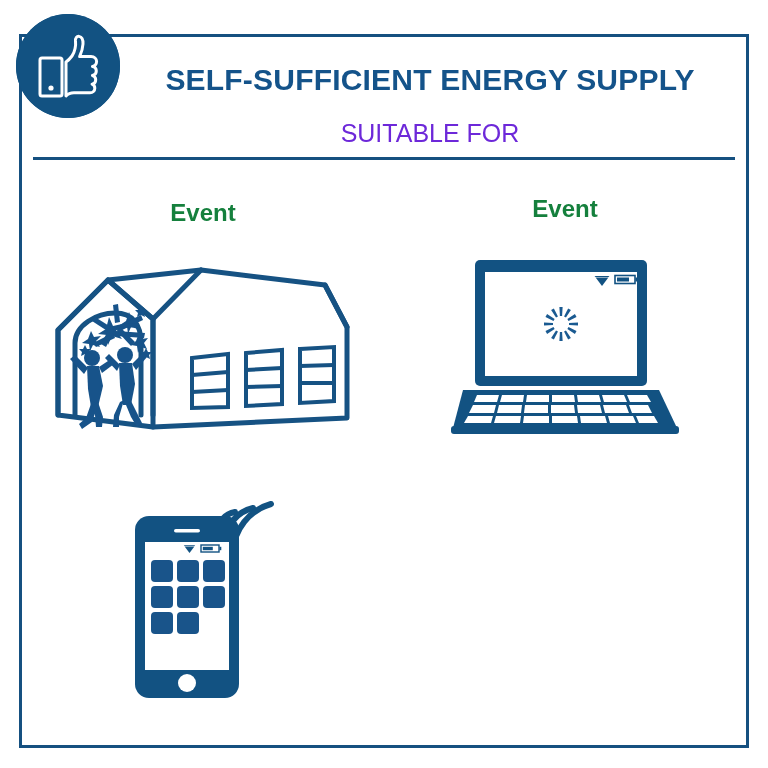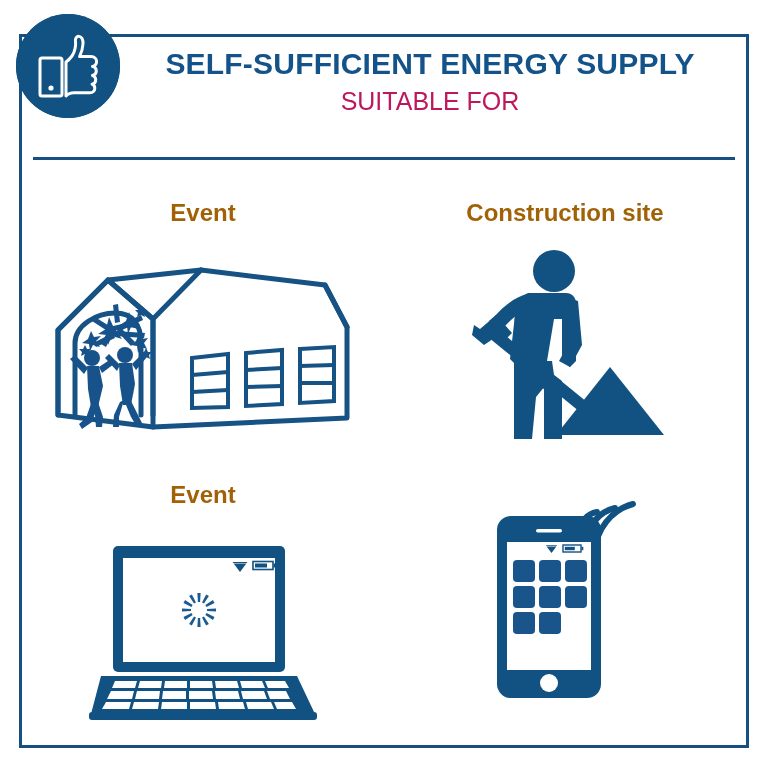--- a/index.html
+++ b/index.html
@@ -55,27 +55,27 @@
     width: 620px;
     text-align: center;
     z-index: 4;
   }
   .title {
     font-size: 30px;
     font-weight: bold;
     color: #14538a;
     letter-spacing: 0.2px;
     line-height: 40px;
-    margin: 0;
+    margin: 16px;
     white-space: nowrap;
   }
   .subtitle {
     font-size: 25px;
     font-weight: normal;
-    color: #be185d;
+    color: #6d28d9;
     line-height: 34px;
     margin: 0;
     white-space: nowrap;
   }
 
   .divider {
     position: absolute;
     left: 33px;
     top: 157px;
     width: 702px;
@@ -97,21 +97,21 @@
   }
   .cell {
     position: relative;
     display: flex;
     flex-direction: column;
     align-items: center;
   }
   .cell-label {
     font-size: 24px;
     font-weight: bold;
-    color: #a16207;
+    color: #15803d;
     text-align: center;
     margin: 16px;
     line-height: 30px;
     white-space: nowrap;
   }
   .cell-art {
     flex: 1;
     display: flex;
     align-items: center;
     justify-content: center;
@@ -241,68 +241,20 @@
             <path d="M66 108 L79 108 L82 129 L78 150 L70 150 L67 131 Z"></path>
             <path d="M67 110 L56 99 L52 103 L64 116 Z"></path>
             <path d="M79 109 L90 98 L94 102 L83 115 Z"></path>
             <path d="M71 145 L66 162 L66 172 L60 172 L61 160 L67 147 Z"></path>
             <path d="M78 146 L85 160 L89 168 L84 172 L78 162 L73 150 Z"></path>
           </g>
         </svg>
       </div>
     </div>
 
-    <div class="cell cell-constr">
-      <div class="cell-label">Construction site</div>
-      <div class="cell-art">
-        <svg width="215" height="196" viewBox="0 0 215 196">
-          <g fill="#125282">
-
-            <circle cx="96" cy="22" r="21"></circle>
-
-            <path d="M70 44
-                     L108 44
-                     C114 44 118 48 118 55
-                     L118 112
-                     L112 118
-                     L104 112
-                     L104 70
-                     L96 70
-                     L88 118
-                     L60 118
-                     L52 110
-                     L56 75
-                     C57 60 60 48 70 44 Z"></path>
-
-            <path d="M70 45
-                     C58 47 46 57 36 68
-                     L22 80
-                     L16 76
-                     L14 86
-                     L26 96
-                     L32 92
-                     L46 78
-                     C54 70 62 62 72 58 Z"></path>
-
-            <path d="M38 66 L54 84 L48 90 L31 72 Z"></path>
-
-            <path d="M32 74 L140 162 L133 172 L25 84 Z"></path>
-
-            <path d="M108 48 L120 52 L124 96 L112 118 L101 112 L112 92 Z"></path>
-
-            <path d="M56 112 L94 112 L96 126 L78 148 L74 190 L56 190 L56 140 Z"></path>
-            <path d="M88 120 L104 132 L104 190 L86 190 L86 140 L76 134 Z"></path>
-
-            <path d="M128 158 L146 150 L152 166 L136 172 Z"></path>
-
-            <path d="M152 118 L206 186 L98 186 Z"></path>
-          </g>
-        </svg>
-      </div>
-    </div>
 
     <div class="cell cell-laptop">
       <div class="cell-label">Event</div>
       <div class="cell-art">
         <svg width="228" height="180" viewBox="0 0 228 180">
 
           <rect x="24" y="4" width="172" height="126" rx="5" ry="5" fill="#125282"></rect>
           <rect x="34" y="16" width="152" height="104" fill="#ffffff"></rect>
 
           <g fill="#125282">

